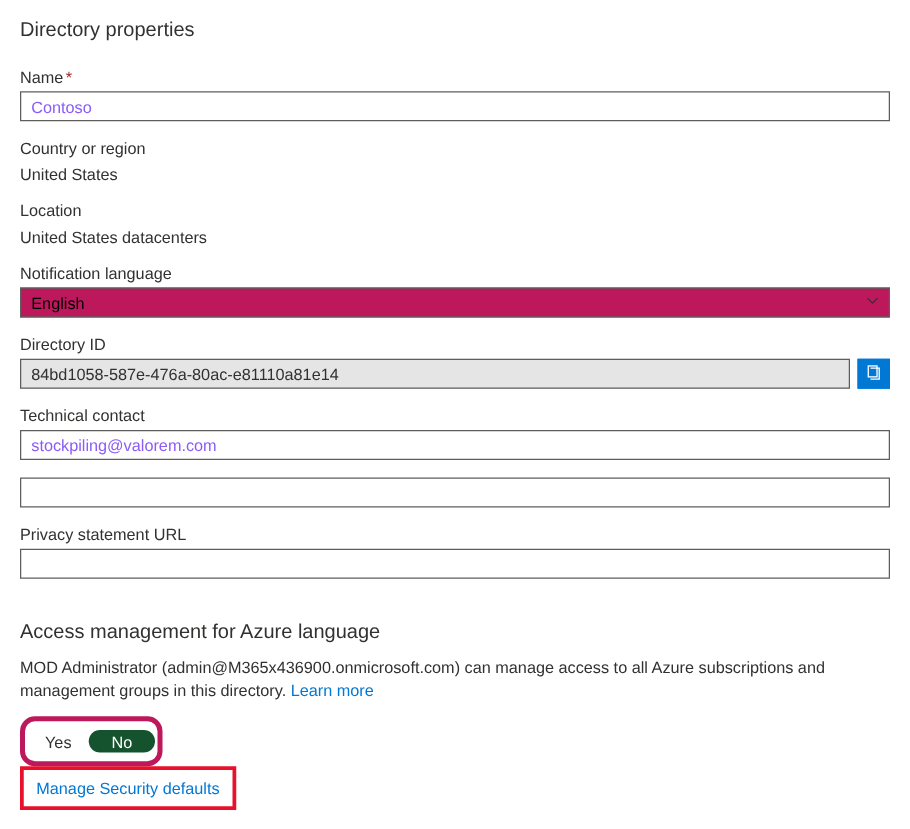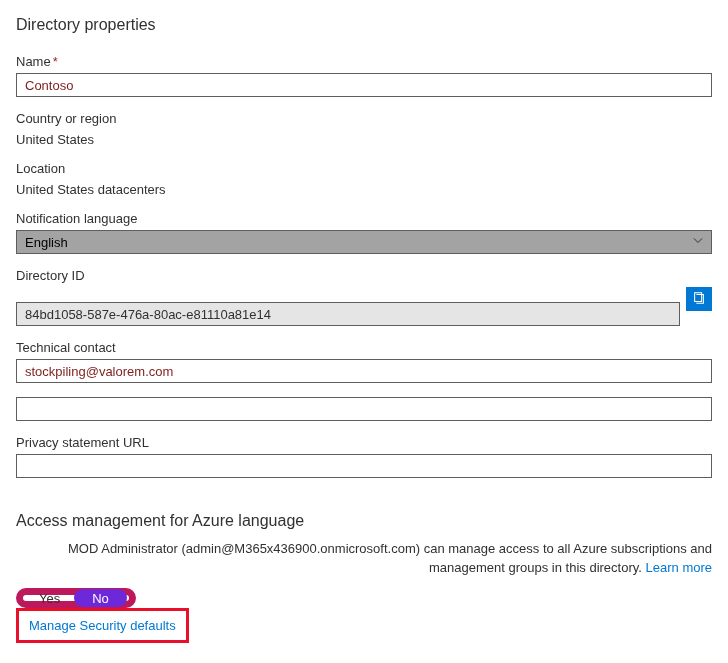--- a/index.html
+++ b/index.html
@@ -35,21 +35,21 @@
       color: #a4262c;
       margin-left: 2px;
     }
     .text-input {
       width: 100%;
       height: 24px;
       padding: 2px 8px;
       border: 1px solid #605e5c;
       font-size: 13px;
       font-family: inherit;
-      color: #7f1d1d;
+      color: #8b5cf6;
       background: #fff;
     }
     .text-input.readonly {
       background: #e5e5e5;
       color: #323130;
     }
     .static-value {
       font-size: 13px;
       color: #323130;
       padding-top: 2px;
@@ -58,81 +58,80 @@
       position: relative;
       width: 100%;
     }
     .select-input {
       width: 100%;
       height: 24px;
       padding: 2px 8px;
       border: 1px solid #605e5c;
       font-size: 13px;
       font-family: inherit;
-      background: #a3a3a3;
+      background: #be185d;
       appearance: none;
       -webkit-appearance: none;
       cursor: pointer;
     }
     .chevron {
       position: absolute;
       right: 8px;
       top: 50%;
       transform: translateY(-50%);
       pointer-events: none;
     }
     .input-row {
       display: flex;
       gap: 6px;
       align-items: stretch;
     }
-    .input-row .text-input { flex: 1; margin-top: 15px; }
+    .input-row .text-input { flex: 1; }
     .copy-btn {
       width: 26px;
       height: 24px;
       border: 1px solid #0078d4;
       background: #0078d4;
       display: flex;
       align-items: center;
       justify-content: center;
       cursor: pointer;
       flex-shrink: 0;
     }
     .description {
       font-size: 13px;
       line-height: 1.45;
       color: #323130;
-      text-align: right;
     }
     .link {
       color: #0078d4;
       text-decoration: none;
       cursor: pointer;
     }
     .toggle-wrapper {
       margin-top: 10px;
       display: inline-flex;
       align-items: center;
-      border: 7px solid #be185d;
+      border: 4px solid #be185d;
       border-radius: 12px;
-      height: 20px;
+      height: 40px;
       padding: 2px;
       background: #fff;
       text-align: center;
     }
     .toggle-option {
       padding: 1px 14px;
       border-radius: 10px;
       font-size: 13px;
       cursor: pointer;
       line-height: 18px;
       height: 18px;
     }
     .toggle-option.active {
-      background: #6d28d9;
+      background: #14532d;
       color: #fff;
       padding: 1px 18px;
     }
     .highlight-box {
       border: 3px solid #e8102a;
       padding: 7px 10px;
       display: inline-block;
     }
   </style>
 </head>

